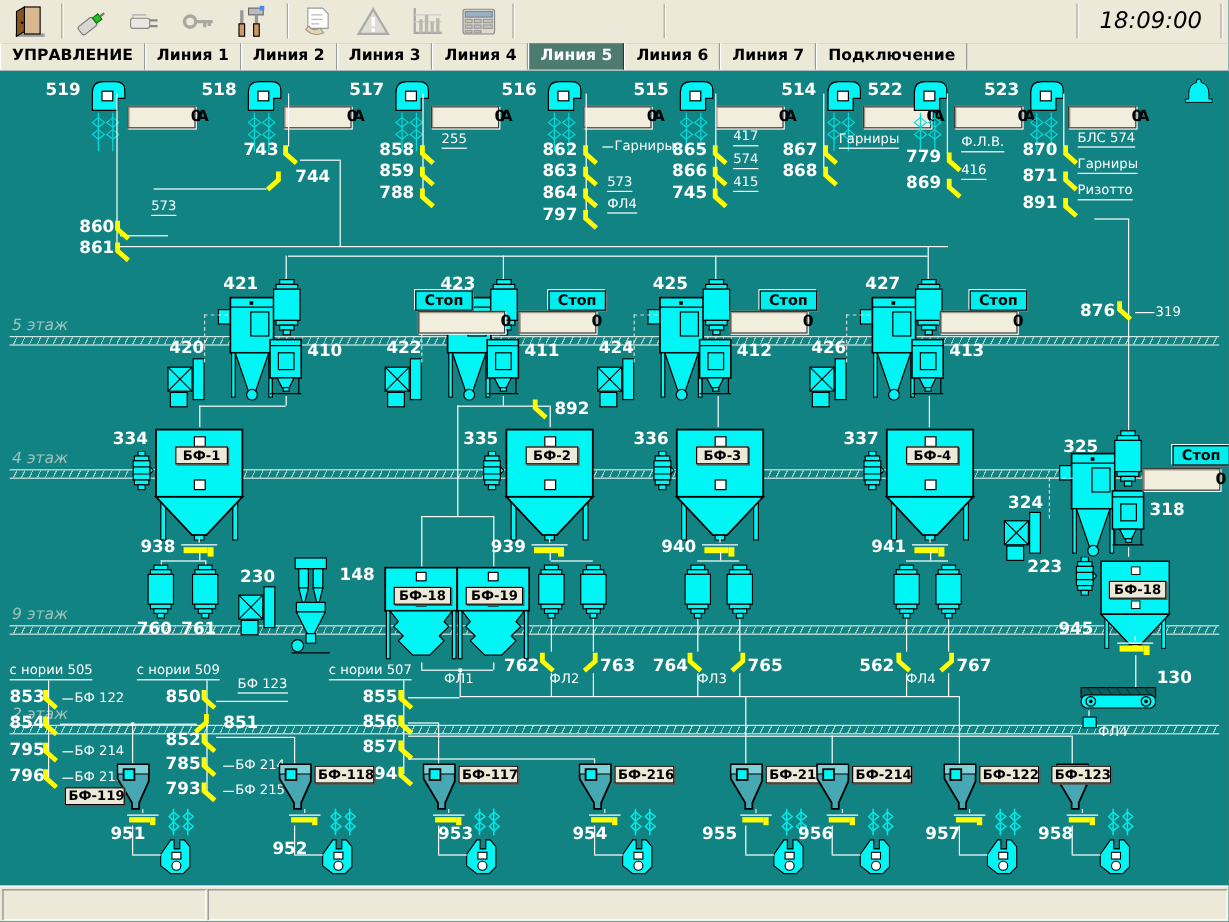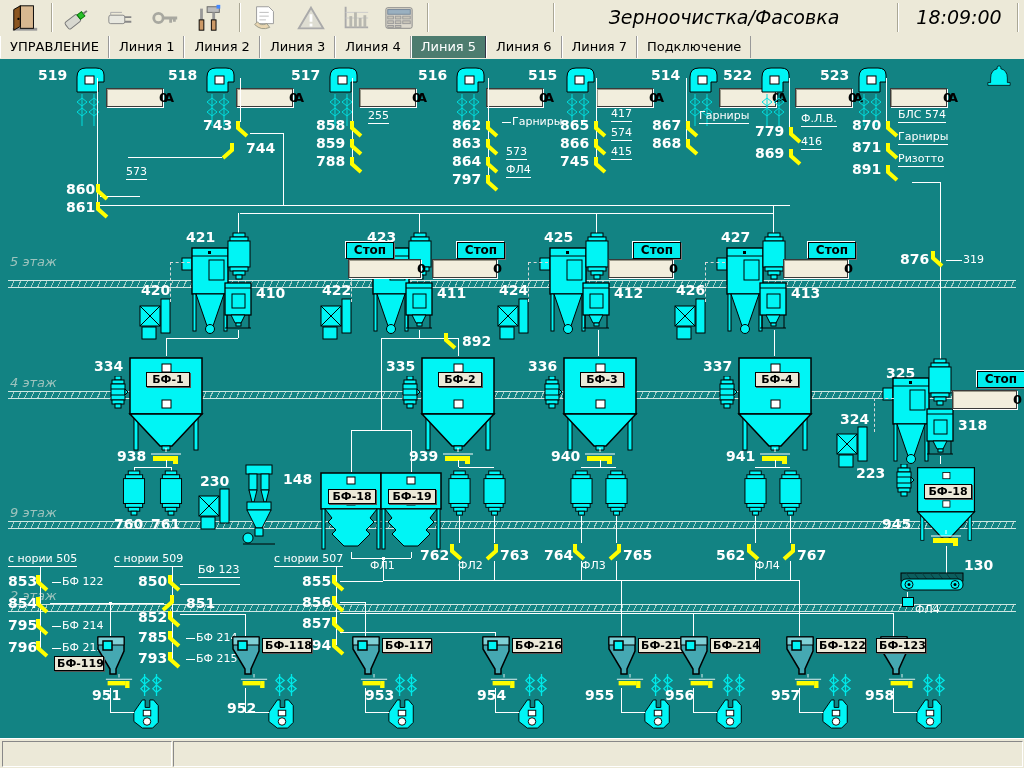--- a/index.html
+++ b/index.html
@@ -5,21 +5,21 @@
   html,body{margin:0;padding:0;background:#777;font-family:"DejaVu Sans",sans-serif;}
   #screen{position:relative;width:1024px;height:768px;background:#128383;overflow:hidden;}
   
   #toolbar{position:absolute;left:0;top:0;width:1024px;height:36px;background:#ece9d8;border-bottom:1px solid #8a8878;}
   .tbtn{position:absolute;top:2px;width:38px;height:31px;display:flex;align-items:center;justify-content:center;}
   .tsep{position:absolute;top:3px;height:29px;width:0;border-left:1px solid #aaa795;border-right:1px solid #fff;}
   .ttitle{position:absolute;left:556px;top:6px;width:336px;text-align:center;font-style:italic;font-size:19px;color:#000;white-space:nowrap;}
   .ttime{position:absolute;left:902px;top:6px;width:114px;text-align:center;font-style:italic;font-size:19px;color:#000;}
   
   #tabbar{position:absolute;left:0;top:36px;width:1024px;height:23px;background:#ece9d8;display:flex;border-bottom:1px solid #667;}
-  .tab{height:22px;line-height:22px;padding:0 9px;font-weight:normal;font-size:13px;color:#000;border-left:1px solid #fff;border-right:1px solid #999;white-space:nowrap;}
+  .tab{height:22px;line-height:22px;padding:0 9px;font-weight:bold;font-size:13px;color:#000;border-left:1px solid #fff;border-right:1px solid #999;white-space:nowrap;}
   .tab.active{background:#4d7c6f;color:#fff;border-right:1px solid #334;}
   
   #diagram{position:absolute;left:0;top:59px;width:1024px;height:679px;background:#128383;}
   #diagram *{position:absolute;}
   .lbl{color:#fff;font-weight:bold;font-size:14px;white-space:nowrap;line-height:14px;}
   .sm{color:#fff;font-weight:normal;font-size:11px;white-space:nowrap;line-height:12px;}
   .ul{border-bottom:1px solid #fff;padding-bottom:1px;}
   .dl::before{content:"";position:absolute;left:-10px;top:6px;width:9px;height:1px;background:#fff;}
   .rt{text-align:left;width:26px;display:inline-block;}
   .plate{background:#ece9d8;border:1px solid #000;box-shadow:1px 1px 0 #555;font-size:11px;font-weight:bold;color:#000;text-align:center;height:13px;line-height:13px;padding:0 2px;white-space:nowrap;}
@@ -251,21 +251,20 @@
           <rect x="5" y="19" width="6" height="3"></rect>
             <rect x="13" y="19" width="6" height="3"></rect>
             <rect x="21" y="19" width="8" height="3"></rect>
           <rect x="5" y="24" width="6" height="2"></rect>
             <rect x="13" y="24" width="6" height="2"></rect>
         </g>
       </svg>
     </div>
     <div class="tsep" style="left:427px"></div>
     <div class="tsep" style="left:553px"></div>
-    <div class="ttitle">Зерноочистка/Фасовка</div>
     <div class="tsep" style="left:897px"></div>
     <div class="ttime">18:09:00</div>
     <div class="tsep" style="left:1017px"></div>
   </div>
 
   <div id="tabbar">
     <div class="tab">УПРАВЛЕНИЕ</div>
     <div class="tab">Линия 1</div>
     <div class="tab">Линия 2</div>
     <div class="tab">Линия 3</div>
@@ -276,21 +275,21 @@
     <div class="tab">Подключение</div>
   </div>
 
   <div id="diagram">
 
     <div class="floor" style="top:221px"></div>
     <div class="floor" style="top:332px"></div>
     <div class="floor" style="top:462px"></div>
     <div class="floor" style="top:545px"></div>
 
-    <span class="flbl" style="left:10px;top:196px">5 этаж</span>
+    <span class="flbl" style="left:10px;top:206px">5 этаж</span>
     <span class="flbl" style="left:10px;top:317px">4 этаж</span>
     <span class="flbl" style="left:10px;top:447px">9 этаж</span>
     <span class="flbl" style="left:10px;top:530px">2 этаж</span>
 
     <div class="fgroup" style="left:38px;top:5px">
       <span class="lbl" style="left:0;top:4px">519</span>
       <svg style="left:34px;top:0" width="34" height="68">
           <use href="#s-jet"></use>
         </svg>
       <div class="disp" style="left:68px;top:24px">

